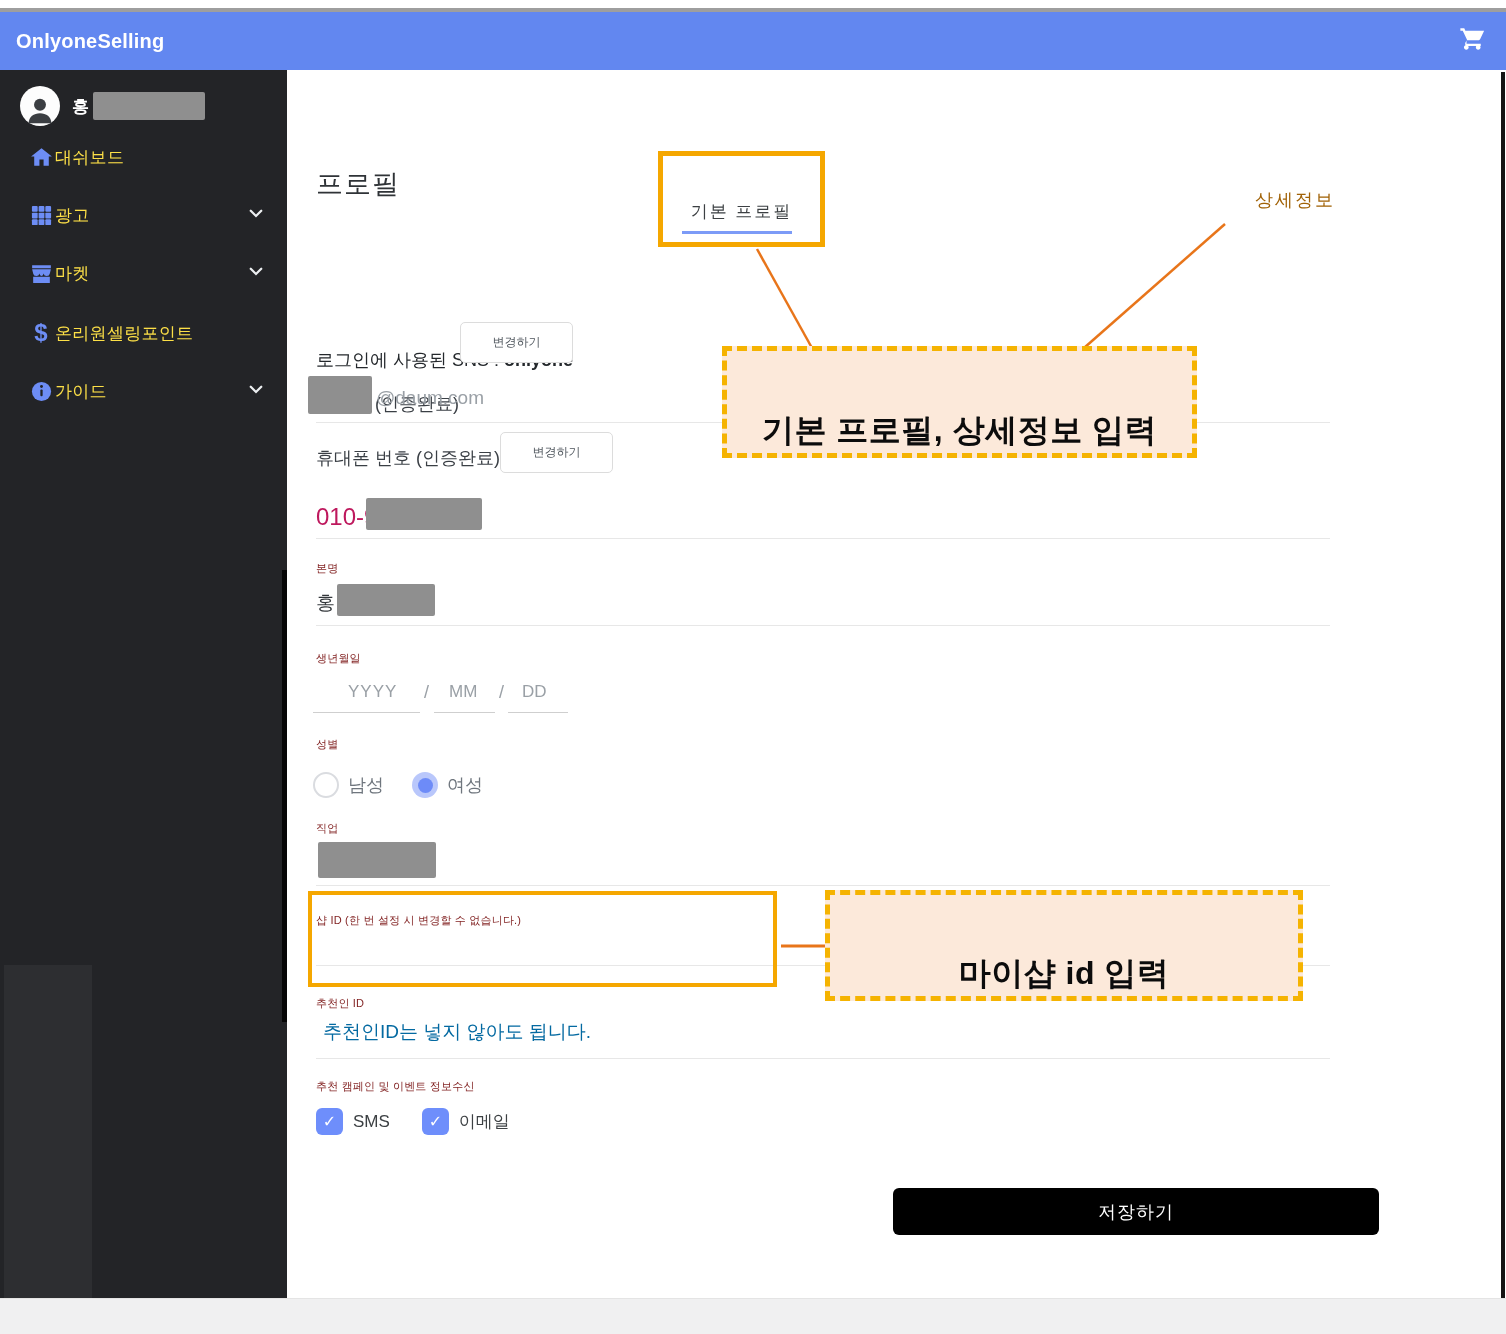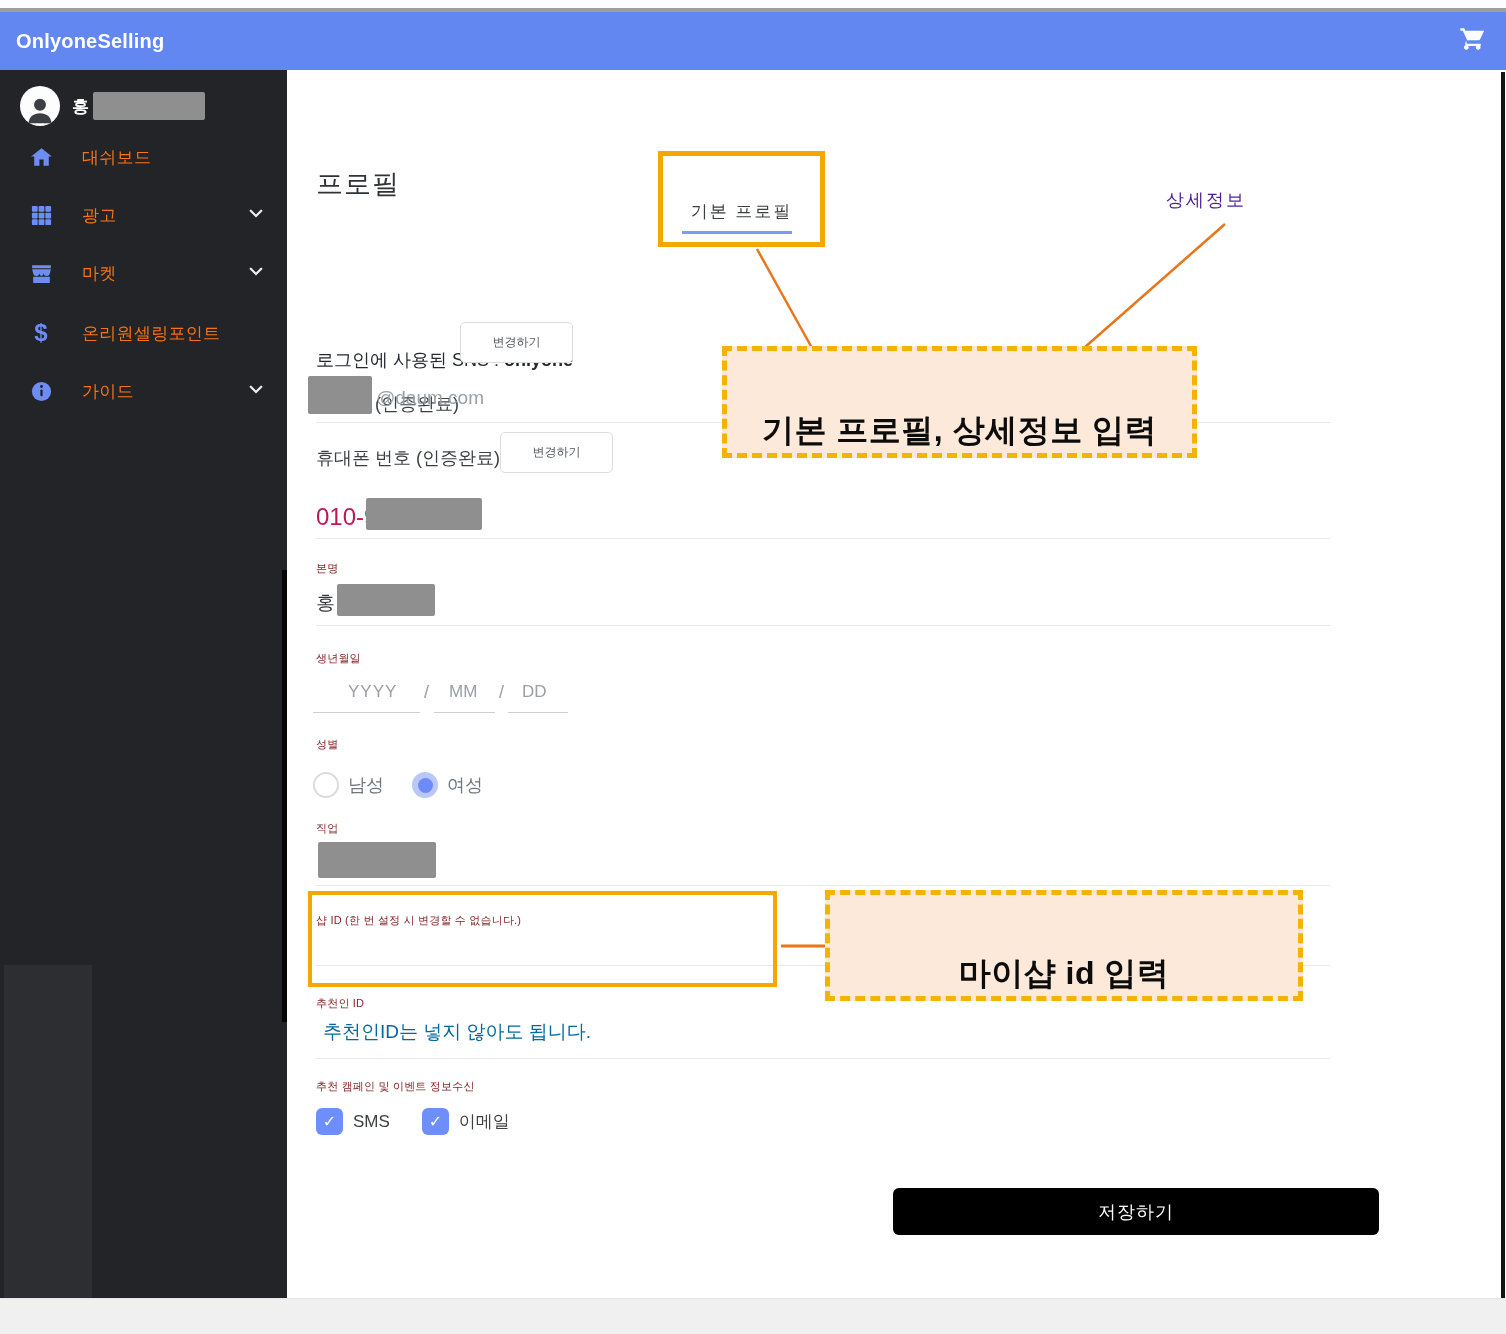--- a/index.html
+++ b/index.html
@@ -20,36 +20,36 @@
   #sidebar { left:0; top:70px; width:287px; height:1228px; background:#232427; }
   #sb-redact { left:4px; top:895px; width:88px; height:400px; background:#2d2e31; }
   #sb-thumb { left:282px; top:500px; width:6px; height:452px; background:#050505; }
   .sb-user { position:absolute; left:0; top:6px; width:287px; height:60px; display:flex; align-items:center; }
   .avatar { width:40px; height:40px; border-radius:50%; background:#fdfdfd; margin-left:20px;
             display:flex; align-items:flex-end; justify-content:center; overflow:hidden; }
   .uname { color:#fff; font-size:17px; margin-left:12px; font-weight:bold; }
   .uredact { width:112px; height:28px; background:#8f8f8f; border-radius:2px; margin-left:4px; }
   .sb-item { position:absolute; left:0; width:287px; height:58px; display:flex; align-items:center; cursor:pointer; }
   .sb-ico { width:26px; height:26px; margin-left:28px; display:flex; align-items:center; justify-content:center; }
-  .sb-label { color:#f97316; font-size:17px; font-weight:500; margin-left:28px; letter-spacing:0.3px; }
+  .sb-label { color:#fde047; font-size:17px; font-weight:500; margin-left:1px; letter-spacing:0.3px; }
   .sb-chev { position:absolute; right:22px; top:50%; transform:translateY(-50%); }
 
   
   #main { left:287px; top:70px; width:1215px; height:1228px; background:#fff; }
   #right-line { left:1501px; top:72px; width:4px; height:1258px; background:#141414; }
   #footer { left:0; top:1298px; width:1506px; height:36px; background:#f0f0f1; border-top:1px solid #e4e4e4; }
 
   .pg-title { left:29px; top:96px; font-size:27px; color:#2f3337; font-weight:500; letter-spacing:1px; }
 
   .tab-wrap { left:371px; top:81px; width:167px; height:96px; border:5px solid #f5a700; background:#fff; }
   .tab-label { position:absolute; left:50%; top:44px; transform:translateX(-50%);
                font-size:17px; color:#3c4043; white-space:nowrap; letter-spacing:2px; }
   .tab-underline { position:absolute; left:19px; top:75px; width:110px; height:3px; background:#7c9bf7; }
 
-  .detail-label { left:879px; top:118px; font-size:18px; color:#4c1d95; letter-spacing:2px; }
+  .detail-label { left:968px; top:118px; font-size:18px; color:#a16207; letter-spacing:2px; }
 
   .fld-label { font-size:11px; color:#7f1d1d; letter-spacing:0.2px; }
   .fld-label-lg { font-size:18px; color:#3a3f45; }
   .hline { height:1px; background:#e7e7e7; }
   .redact { background:#8f8f8f; border-radius:2px; }
 
   .chg-btn { border:1px solid #dcdcdc; background:#fff; border-radius:5px; color:#4e555c;
              font-size:12px; display:flex; align-items:center; justify-content:center;
              font-family:inherit; cursor:pointer; }
 

